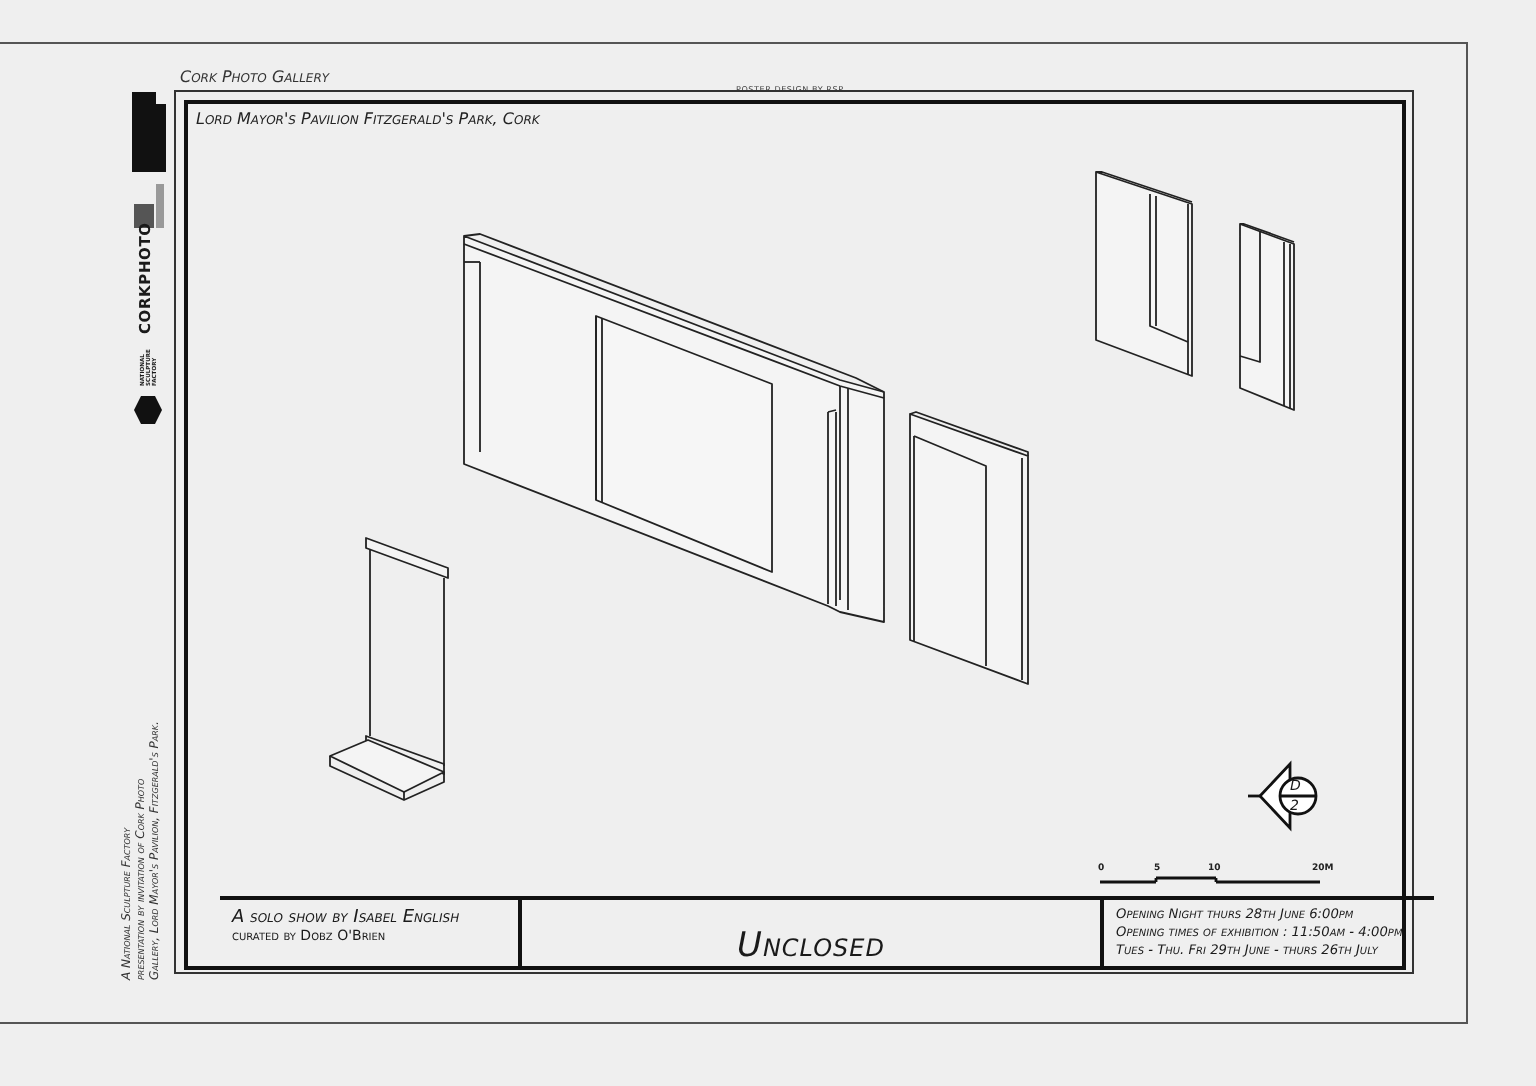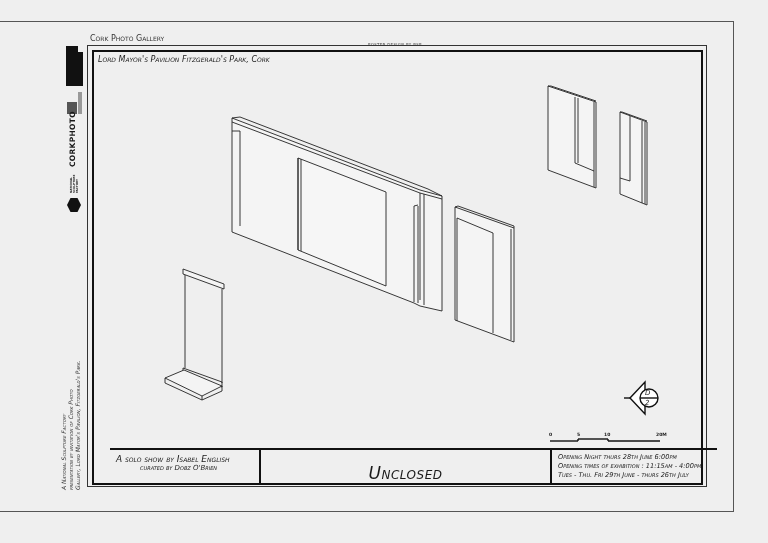--- a/index.html
+++ b/index.html
@@ -4,29 +4,29 @@
 <style>
   html,body{margin:0;padding:0;}
   body{width:768px;height:543px;background:#efefef;position:relative;overflow:hidden;
        font-family:"DejaVu Sans",sans-serif;color:#1a1a1a;}
   .abs{position:absolute;}
   .frame-top{left:0;top:21px;width:734px;height:0;border-top:1.5px solid #555;}
   .frame-right{left:733px;top:21px;width:0;height:491px;border-left:1.5px solid #555;}
   .frame-bottom{left:0;top:511px;width:734px;height:0;border-top:1.5px solid #555;}
   .outer-border{left:87px;top:45px;width:620px;height:442px;border:1px solid #333;box-sizing:border-box;}
   .inner-border{left:92px;top:50px;width:611px;height:435px;border:2px solid #111;box-sizing:border-box;}
-  .gallery-title{left:90px;top:34px;font-size:8px;color:#333;font-variant:small-caps;}
+  .gallery-title{left:90px;top:34px;font-size:8px;color:#333;font-style:italic;font-variant:small-caps;}
   .credit{left:368px;top:42px;font-size:4px;color:#444;letter-spacing:0.3px;}
   .location{left:98px;top:55px;font-size:8px;color:#222;font-style:italic;font-variant:small-caps;}
   .title-block{left:110px;top:448px;width:607px;height:35px;border-top:2px solid #111;display:flex;box-sizing:border-box;}
   .tb-left{width:151px;border-right:2px solid #111;padding:4px 6px;box-sizing:border-box;}
   .tb-mid{width:289px;border-right:2px solid #111;display:flex;align-items:flex-end;justify-content:center;}
   .tb-right{flex:1;padding:3px 6px;text-align:left;box-sizing:border-box;}
   .show-line{font-size:9px;font-style:italic;font-variant:small-caps;white-space:nowrap;}
-  .curator-line{font-size:7px;font-style:italic;font-variant:small-caps;white-space:nowrap;margin-left:24px;}
+  .curator-line{font-size:7px;font-variant:small-caps;white-space:nowrap;}
   .main-title{font-size:17px;font-style:italic;font-variant:small-caps;letter-spacing:0.5px;}
   .info-line{font-size:6.6px;font-style:italic;font-variant:small-caps;line-height:9px;white-space:nowrap;}
   .side-text{left:60px;top:490px;transform-origin:0 0;transform:rotate(-90deg);font-size:6px;
              font-style:italic;font-variant:small-caps;color:#333;line-height:7px;white-space:nowrap;}
   .logo{position:absolute;}
   .scale-label{position:absolute;font-size:4.5px;font-weight:bold;color:#222;}
   svg{position:absolute;left:0;top:0;}
 </style>
 </head>
 <body>
@@ -143,16 +143,16 @@
 <div class="abs title-block">
   <div class="tb-left">
     <div class="show-line">A solo show by Isabel English</div>
     <div class="curator-line">curated by Dobz O'Brien</div>
   </div>
   <div class="tb-mid">
     <div class="main-title">Unclosed</div>
   </div>
   <div class="tb-right">
     <div class="info-line">Opening Night thurs 28th June 6:00pm</div>
-    <div class="info-line">Opening times of exhibition : 11:15am - 4:00pm</div>
+    <div class="info-line">Opening times of exhibition : 11:50am - 4:00pm</div>
     <div class="info-line">Tues - Thu. Fri 29th June - thurs 26th July</div>
   </div>
 </div>
 
 </body></html>

